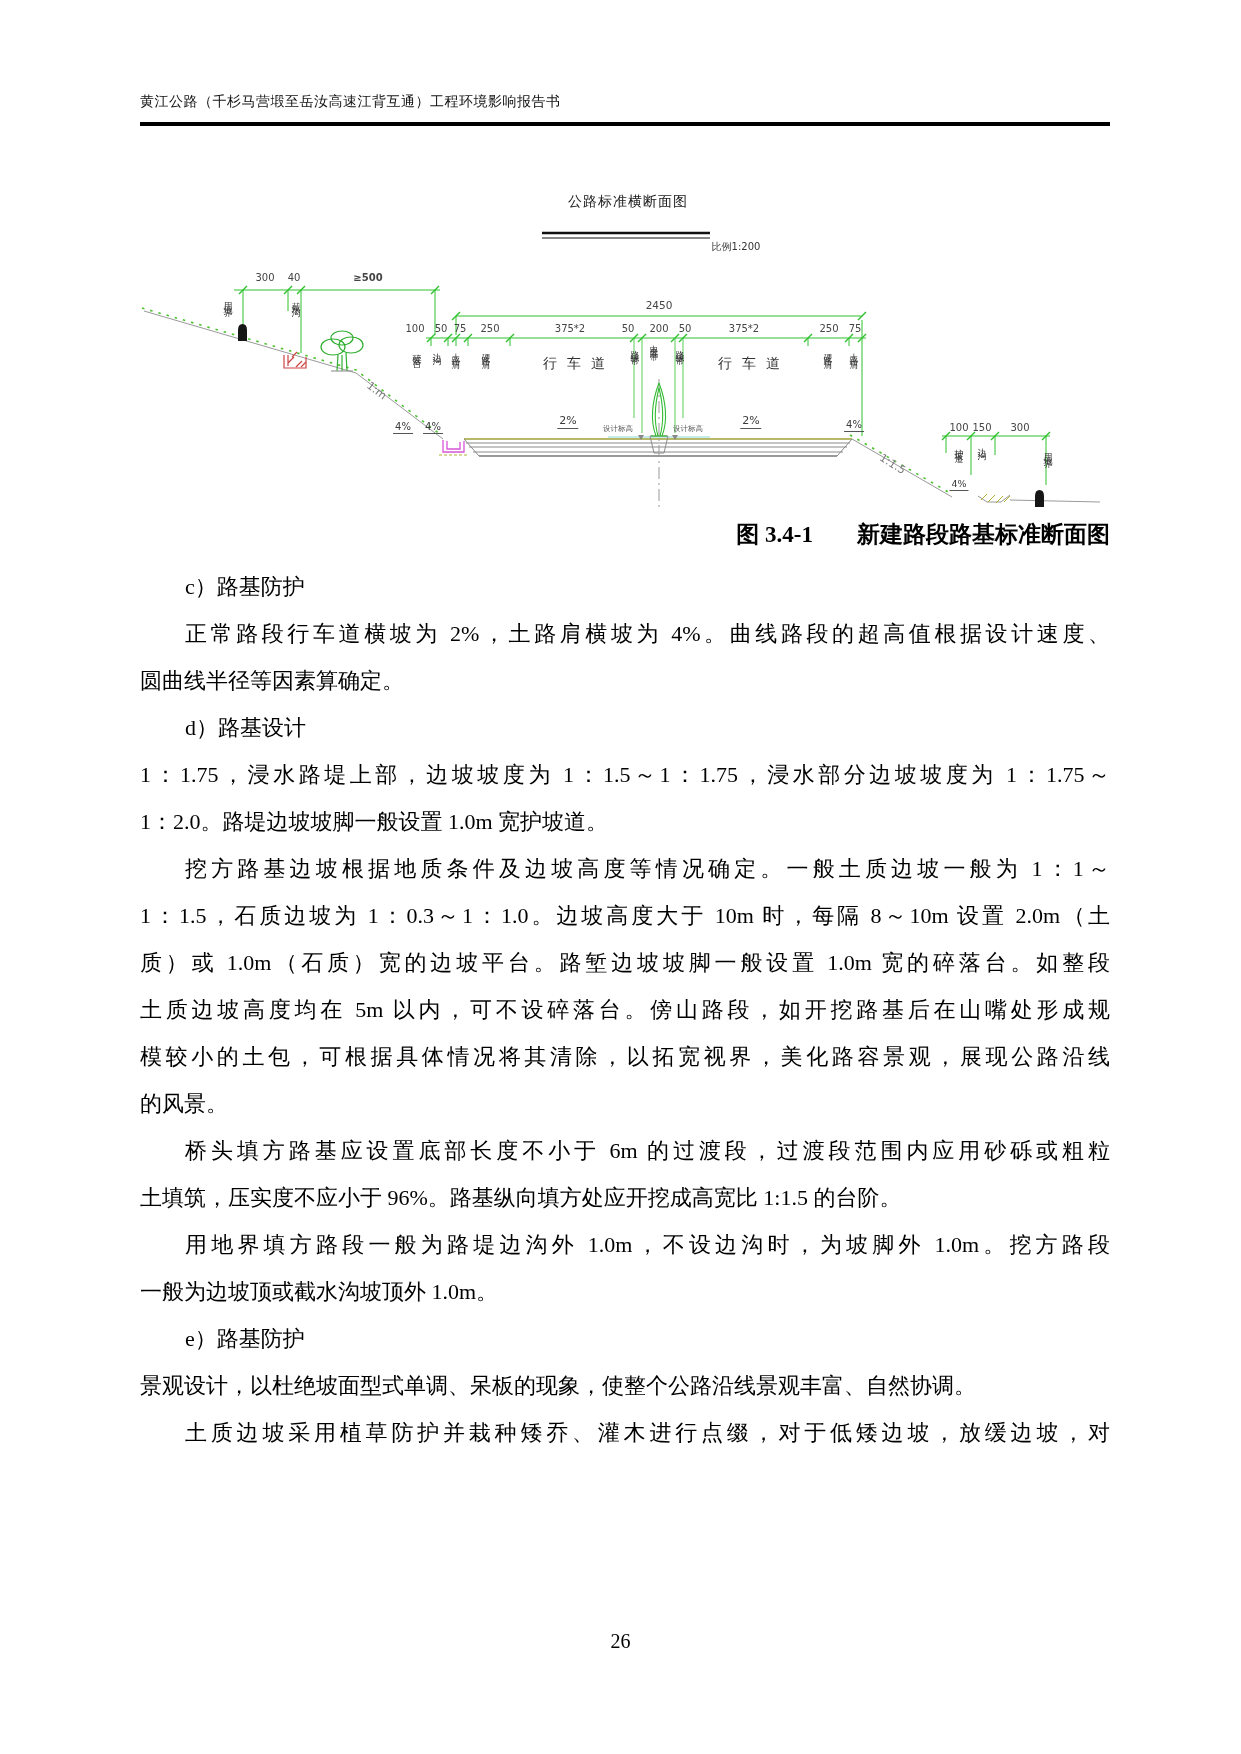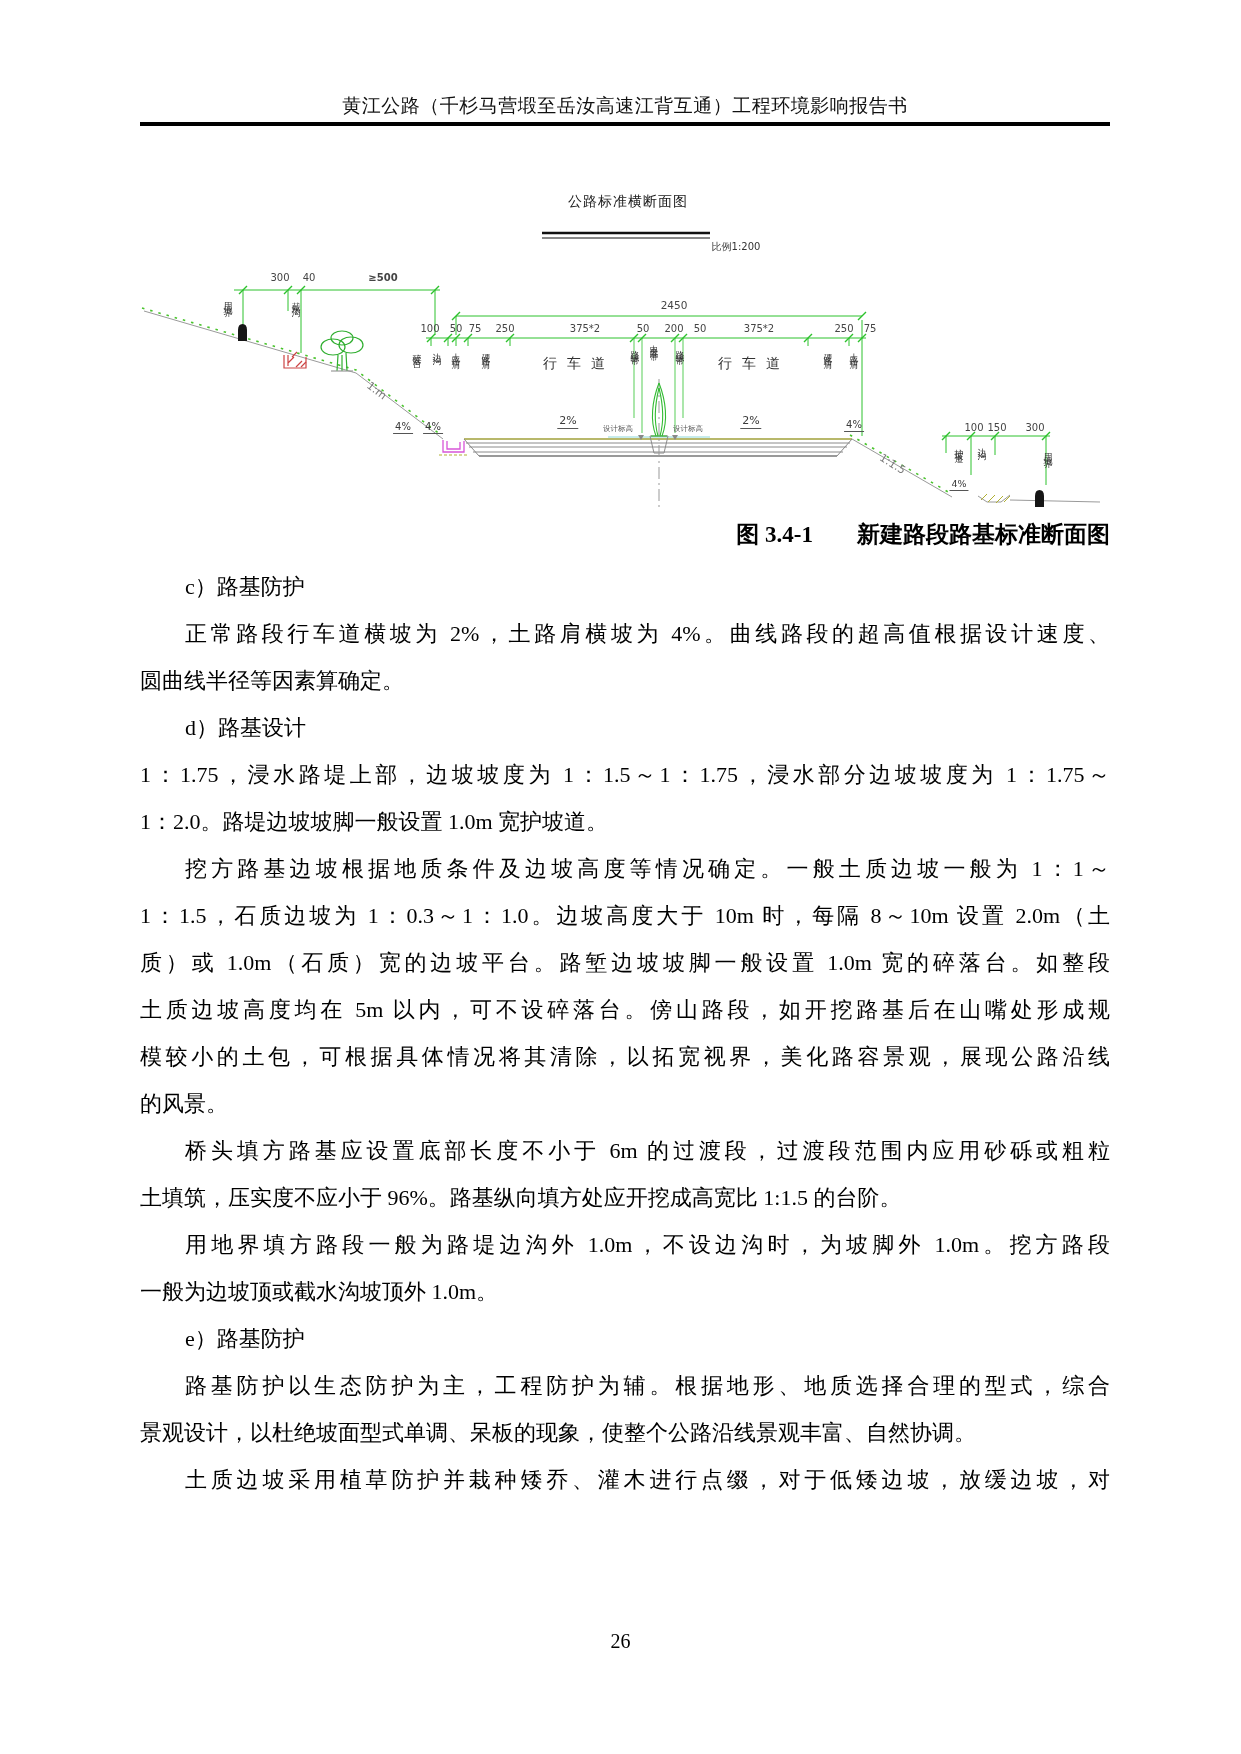--- a/index.html
+++ b/index.html
@@ -1,32 +1,32 @@
 <!DOCTYPE html>
 <html><head>
 <meta charset="utf-8">
 <style>
   html,body{margin:0;padding:0;background:#ffffff;}
   .page{position:relative;width:1241px;height:1754px;background:#fff;overflow:hidden;
         font-family:"Liberation Serif","DejaVu Serif",serif;color:#000;}
 
   
-  .header-title{position:absolute;top:93px;left:140px;width:970px;text-align:center;
-                font-size:19px;color:#111;letter-spacing:.5px;}
+  .header-title{position:absolute;top:93px;left:140px;width:970px;text-align:left;
+                font-size:14px;color:#111;letter-spacing:.5px;}
   .header-rule{position:absolute;top:122px;left:140px;width:970px;height:4px;background:#000;}
 
   
   .diagram{position:absolute;left:138px;top:183px;width:972px;height:334px;}
   .diagram svg{position:absolute;left:0;top:0;}
   .dg-title{position:absolute;transform:translateX(-50%);font-family:"DejaVu Sans",sans-serif;
             font-size:14px;color:#1a1a1a;letter-spacing:1px;white-space:nowrap;}
   .dg-scale{position:absolute;transform:translateX(-50%);font-family:"DejaVu Sans",sans-serif;
             font-size:10px;color:#333;white-space:nowrap;}
   .dim{position:absolute;transform:translateX(-50%);font-family:"DejaVu Sans",sans-serif;
-       font-size:10px;color:#454545;white-space:nowrap;line-height:1;margin-left:15px;}
+       font-size:10px;color:#454545;white-space:nowrap;line-height:1;}
   .vlabel{position:absolute;writing-mode:vertical-rl;text-orientation:upright;line-height:1;
           font-family:"DejaVu Sans",sans-serif;font-size:9px;letter-spacing:3px;color:#333;}
   .hlabel{position:absolute;font-family:"DejaVu Sans",sans-serif;font-size:14px;
           letter-spacing:10px;color:#333;white-space:nowrap;}
   .grade{position:absolute;transform:translateX(-50%);font-family:"DejaVu Sans",sans-serif;
          font-size:10px;color:#3a3a3a;border-bottom:1px solid #555;line-height:1.15;padding:0 2px;}
   .design-elev{position:absolute;transform:translateX(-50%);font-family:"DejaVu Sans",sans-serif;
                font-size:7.5px;color:#555;white-space:nowrap;}
   .rot{position:absolute;font-family:"DejaVu Sans",sans-serif;font-size:11px;color:#7a7a7a;
        transform-origin:left top;white-space:nowrap;}
@@ -214,20 +214,19 @@
     <div class="bl fill">1：1.5，石质边坡为 1：0.3～1：1.0。边坡高度大于 10m 时，每隔 8～10m 设置 2.0m（土</div>
     <div class="bl fill">质）或 1.0m（石质）宽的边坡平台。路堑边坡坡脚一般设置 1.0m 宽的碎落台。如整段</div>
     <div class="bl fill">土质边坡高度均在 5m 以内，可不设碎落台。傍山路段，如开挖路基后在山嘴处形成规</div>
     <div class="bl fill">模较小的土包，可根据具体情况将其清除，以拓宽视界，美化路容景观，展现公路沿线</div>
     <div class="bl">的风景。</div>
     <div class="bl ind fill">桥头填方路基应设置底部长度不小于 6m 的过渡段，过渡段范围内应用砂砾或粗粒</div>
     <div class="bl">土填筑，压实度不应小于 96%。路基纵向填方处应开挖成高宽比 1:1.5 的台阶。</div>
     <div class="bl ind fill">用地界填方路段一般为路堤边沟外 1.0m，不设边沟时，为坡脚外 1.0m。挖方路段</div>
     <div class="bl">一般为边坡顶或截水沟坡顶外 1.0m。</div>
     <div class="bl ind">e）路基防护</div>
-    <div class="bl ind fill">路基防护以生态防护为主，工程防护为辅。根据地形、地质选择合理的型式，综合</div>
     <div class="bl">景观设计，以杜绝坡面型式单调、呆板的现象，使整个公路沿线景观丰富、自然协调。</div>
     <div class="bl ind fill">土质边坡采用植草防护并栽种矮乔、灌木进行点缀，对于低矮边坡，放缓边坡，对</div>
   </div>
 
   <div class="page-num">26</div>
 
 </div>
 
 </body></html>

